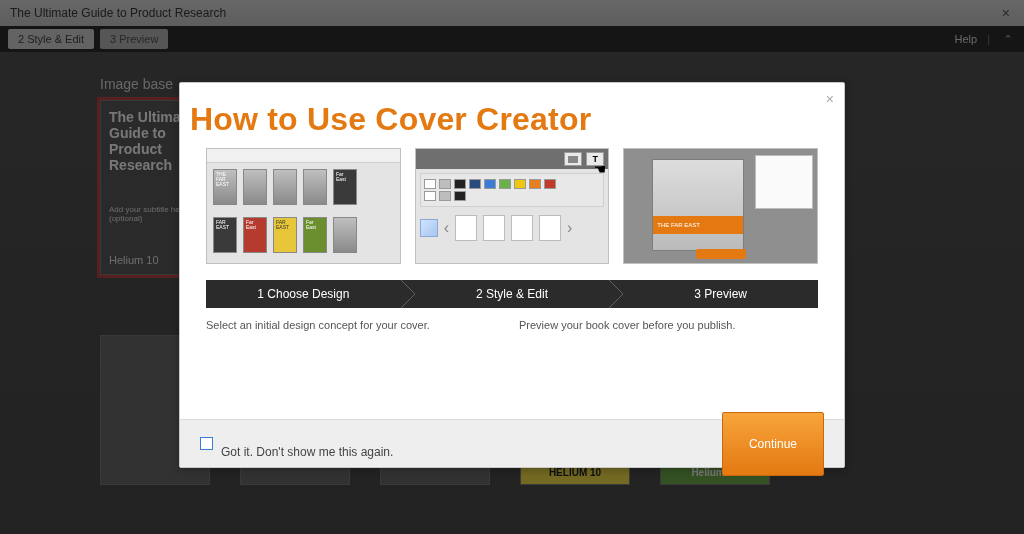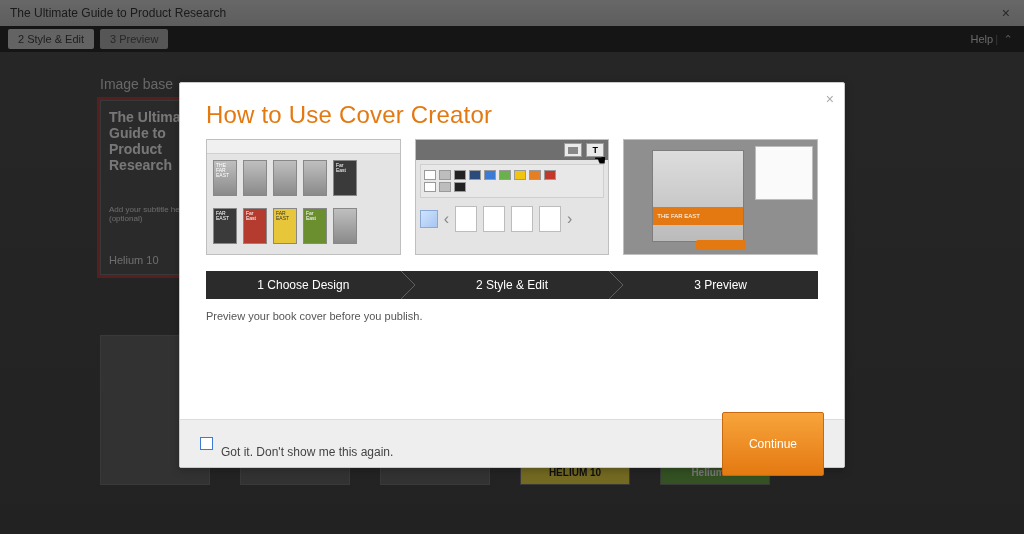--- a/index.html
+++ b/index.html
@@ -21,21 +21,21 @@
 
   .stepbar {
     height: 26px; display: flex; align-items: center; gap: 6px; padding: 0 8px;
     background: #2e2e2e; color: #c8c8c8; font-size: 11px;
   }
   .step-pill {
     background: #d4d4d4; color: #444; padding: 4px 10px; border-radius: 2px;
     position: relative; font-size: 11px;
   }
   .step-pill.inactive { background: #b7b7b7; color: #555; }
-  .stepbar .right { margin-left: auto; display: flex; align-items: center; gap: 2px; }
+  .stepbar .right { margin-left: auto; display: flex; align-items: center; gap: 10px; }
   .stepbar .help { font-size: 11px; color: #ddd; }
   .stepbar .coll { width: 16px; text-align: center; color: #bbb; }
 
   .canvas { position: absolute; left: 0; right: 0; top: 52px; bottom: 0; padding: 24px 100px; }
   .section-label { color: #ddd; font-size: 14px; margin-bottom: 8px; }
   .covers-row { display: flex; gap: 30px; }
 
   .cover {
     width: 110px; height: 175px; background: #5b5b5b; color: #fff;
     border: 1px solid #7a7a7a; position: relative; font-size: 10px;
@@ -53,21 +53,21 @@
 
   
   .overlay { position:absolute; inset:0; background:rgba(0,0,0,.15); }
   .modal {
     position:absolute; left:179px; top:82px; width:666px; height:386px;
     background:#ffffff; border:1px solid #c9c9c9; border-radius:2px;
     display:flex; flex-direction:column;
     box-shadow:0 2px 8px rgba(0,0,0,.25);
   }
   .modal-close { position:absolute; top:8px; right:10px; color:#aaa; font-size:14px; cursor:pointer; }
-  .modal-title { color:#e47911; font-size:24px; font-weight:400; padding:18px 26px 10px; letter-spacing:.2px; }
+  .modal-title { color:#e47911; font-size:32px; font-weight:700; padding:18px 10px 10px; letter-spacing:.2px; }
   .modal-body  { padding:0 26px 14px; flex:1; display:flex; flex-direction:column; }
 
   .triptych { display:flex; gap:14px; }
   .shot {
     width:196px; height:116px; background:#e4e4e4; border:1px solid #bfbfbf;
     position:relative; overflow:hidden;
   }
   
   .shot1-top { height:14px; background:#f0f0f0; border-bottom:1px solid #d0d0d0; }
   .shot1-row { display:flex; gap:6px; padding:6px; }
@@ -251,20 +251,21 @@
       </div>
     </div>
 
     <div class="ribbon">
       <div class="rstep">1 Choose Design</div>
       <div class="rstep">2  Style &amp; Edit</div>
       <div class="rstep">3  Preview</div>
     </div>
 
     <div class="descs">
+      <div class="desc">Select an initial design concept for your cover.</div>
       <div class="desc">Preview your book cover before you publish.</div>
     </div>
   </div>
 
   <div class="modal-footer">
     <span class="chk"></span>
     <label>Got it. Don't show me this again.</label>
     <span class="spacer"></span>
     <button class="btn-continue">Continue</button>
   </div>

